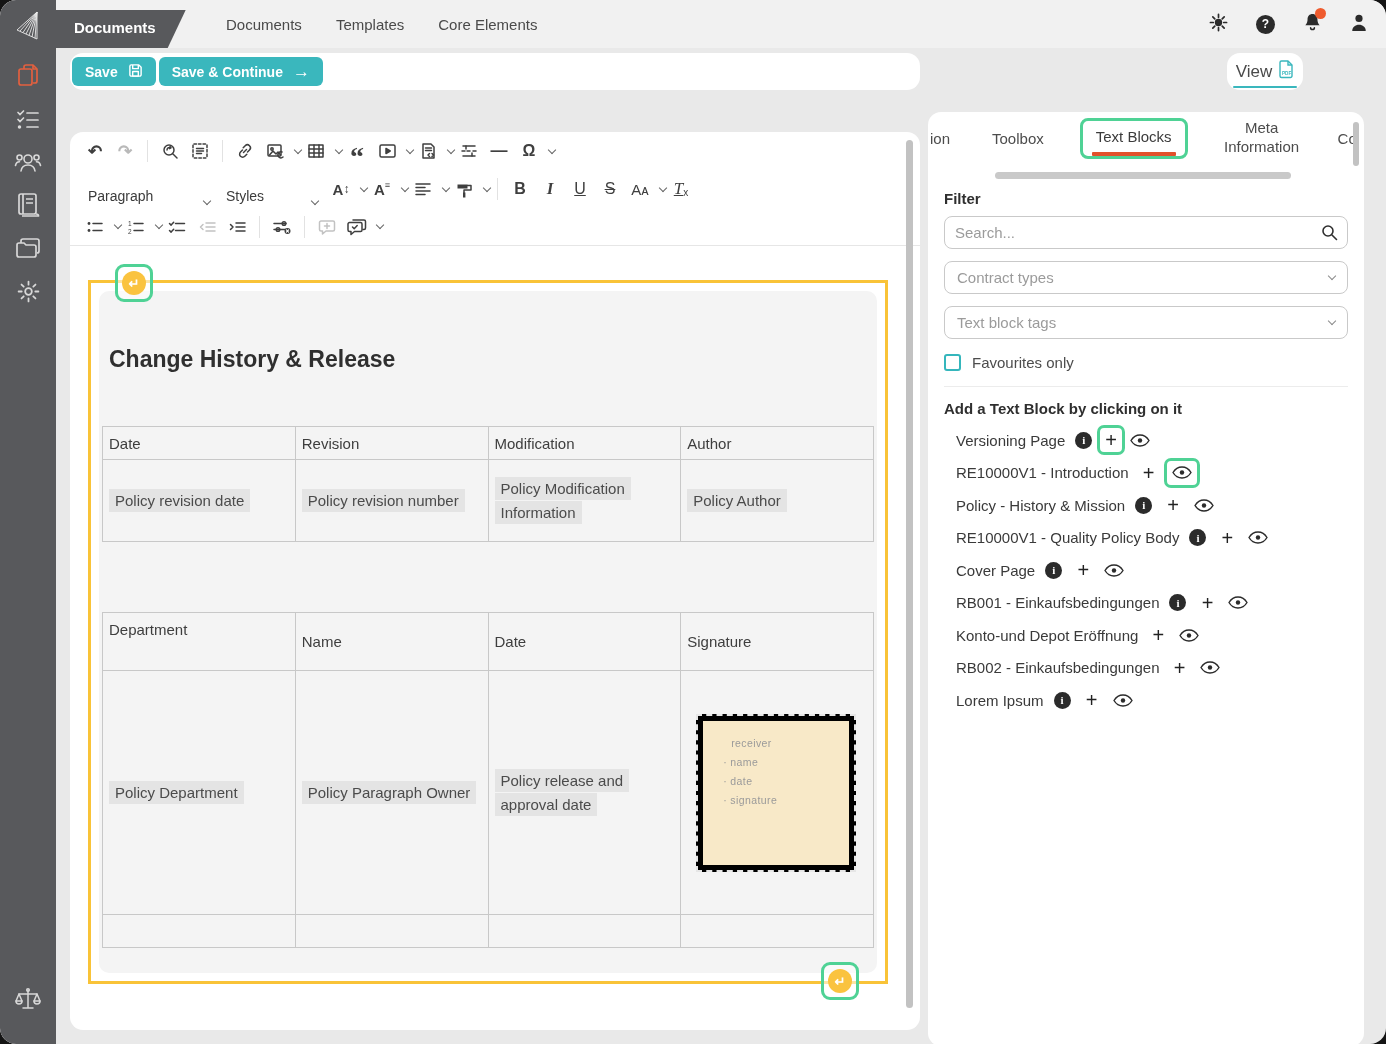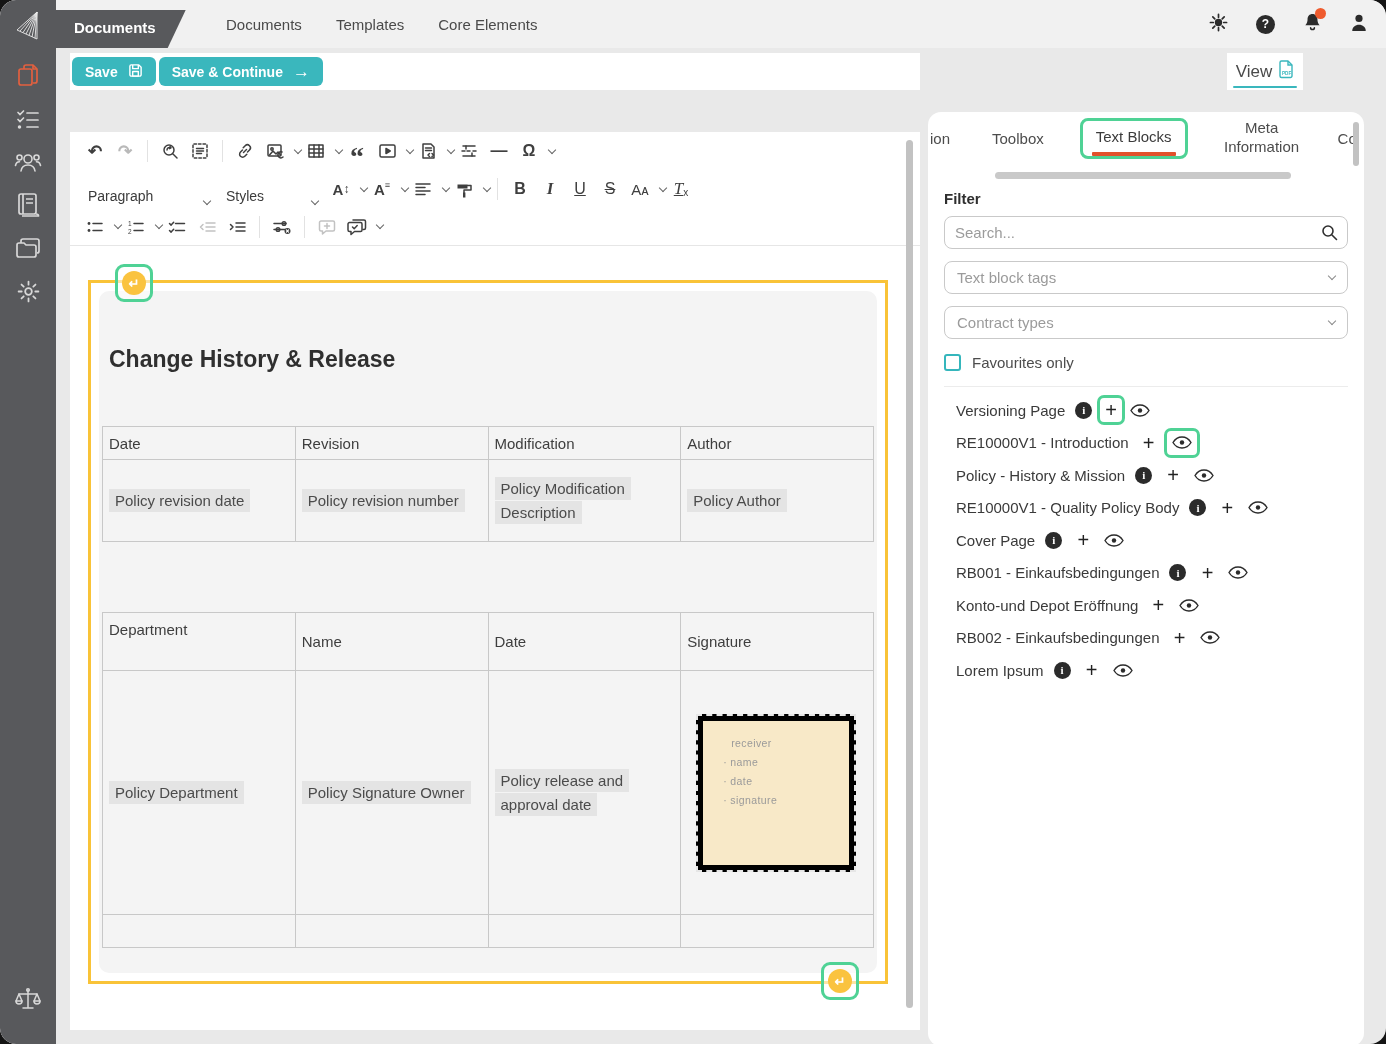--- a/index.html
+++ b/index.html
@@ -17,21 +17,21 @@
   .notif-dot { position:absolute; right:-4px; top:-4px; width:11px; height:11px; border-radius:50%; background:#ef5b2e; }
 
   
   .sidebar { position:absolute; left:0; top:0; bottom:0; width:56px; background:#58595c; border-radius:16px 0 0 16px; z-index:5; }
   .logo { position:absolute; left:10px; top:8px; }
   .side-ics { position:absolute; left:0; top:64px; width:56px; display:flex; flex-direction:column; align-items:center; gap:19px; }
   .side-btn { width:36px; height:24px; display:flex; align-items:center; justify-content:center; cursor:pointer; }
   .side-bottom { position:absolute; bottom:32px; left:0; width:56px; display:flex; justify-content:center; }
 
   
-  .card { position:absolute; background:#fff; border-radius:0; }
+  .card { position:absolute; background:#fff; border-radius:13px; }
 
   
   .savebar { left:70px; top:53px; width:850px; height:37px; display:flex; align-items:center; padding-left:2px; gap:3px; }
   .btn { background:#3ab7bd; color:#fff; border:none; border-radius:6px; height:29px; font-size:14px; font-weight:bold; font-family:inherit; display:flex; align-items:center; gap:10px; padding:0 13px; cursor:pointer; }
   .view-card { left:1227px; top:53px; width:76px; height:37px; display:flex; align-items:center; justify-content:center; gap:6px; }
   .view-card .lbl { font-size:17px; color:#4a4a4a; }
   .view-underline { position:absolute; left:6px; bottom:2px; width:64px; height:2px; background:#3ab7bd; border-radius:2px; }
 
   
   .editor-card { left:70px; top:132px; width:850px; height:898px; }
@@ -457,37 +457,37 @@
             <tbody>
               <tr>
                 <th>Date</th>
                 <th>Revision</th>
                 <th>Modification</th>
                 <th>Author</th>
               </tr>
               <tr>
                 <td><span class="chip">Policy revision date</span></td>
                 <td><span class="chip">Policy revision number</span></td>
-                <td style="padding-right:14px;"><span class="chip">Policy Modification Description</span></td>
+                <td style="padding-right:14px;"><span class="chip">Policy Modification Information</span></td>
                 <td><span class="chip">Policy Author</span></td>
               </tr>
             </tbody>
           </table>
 
           <table class="doct t2">
             <tbody>
               <tr>
                 <th class="toppad">Department</th>
                 <th>Name</th>
                 <th>Date</th>
                 <th>Signature</th>
               </tr>
               <tr>
                 <td class="main"><span class="chip">Policy Department</span></td>
-                <td class="main"><span class="chip">Policy Signature Owner</span></td>
+                <td class="main"><span class="chip">Policy Paragraph Owner</span></td>
                 <td class="main" style="padding-right:14px;"><span class="chip">Policy release and approval date</span></td>
                 <td class="main">
                   <div class="sig-outer">
                     <div class="sig-inner">
                       <div style="padding-left:8px;">receiver</div>
                       <div class="b">name</div>
                       <div class="b">date</div>
                       <div class="b">signature</div>
                     </div>
                   </div>
@@ -533,36 +533,37 @@
           <svg width="17" height="17" viewBox="0 0 17 17">
               <g stroke="#2f2f2f" stroke-width="1.6" fill="none" stroke-linecap="round">
                 <circle cx="7" cy="7" r="5"></circle>
                 <path d="M11 11l4.5 4.5"></path>
               </g>
             </svg>
         </span>
       </div>
 
       <div class="selbox">
-        <span>Text block tags</span>
+        <span>Contract types</span>
         <span class="chv gray"></span>
       </div>
 
       <div class="selbox">
-        <span>Contract types</span>
+        <span>Text block tags</span>
         <span class="chv gray"></span>
       </div>
 
       <div class="chk-row">
         <span class="chk"></span>
         <label>Favourites only</label>
       </div>
 
       <div class="divider"></div>
 
+      <div class="add-title">Add a Text Block by clicking on it</div>
 
       <div class="tb-list">
           <div class="tb-item">
             <span class="tb-label">Versioning Page</span>
             <span class="info-ic">i</span>
             <span class="icw hlbox">
               <span class="plus-ic">+</span>
             </span>
             <span class="icw">
               <span style="display:inline-flex;">

